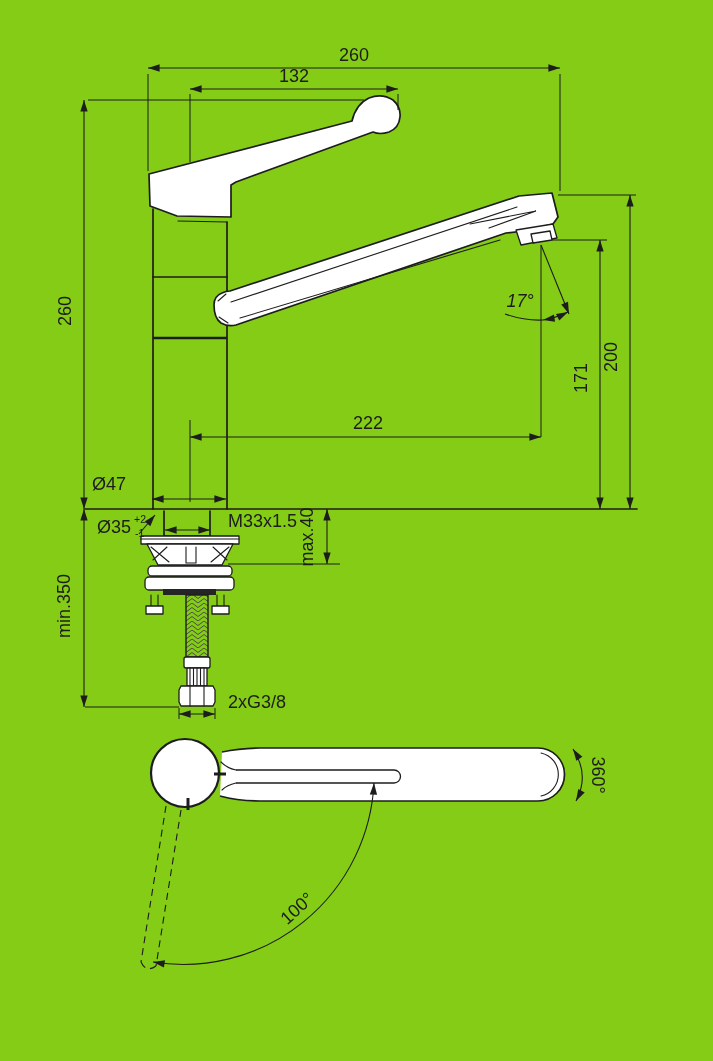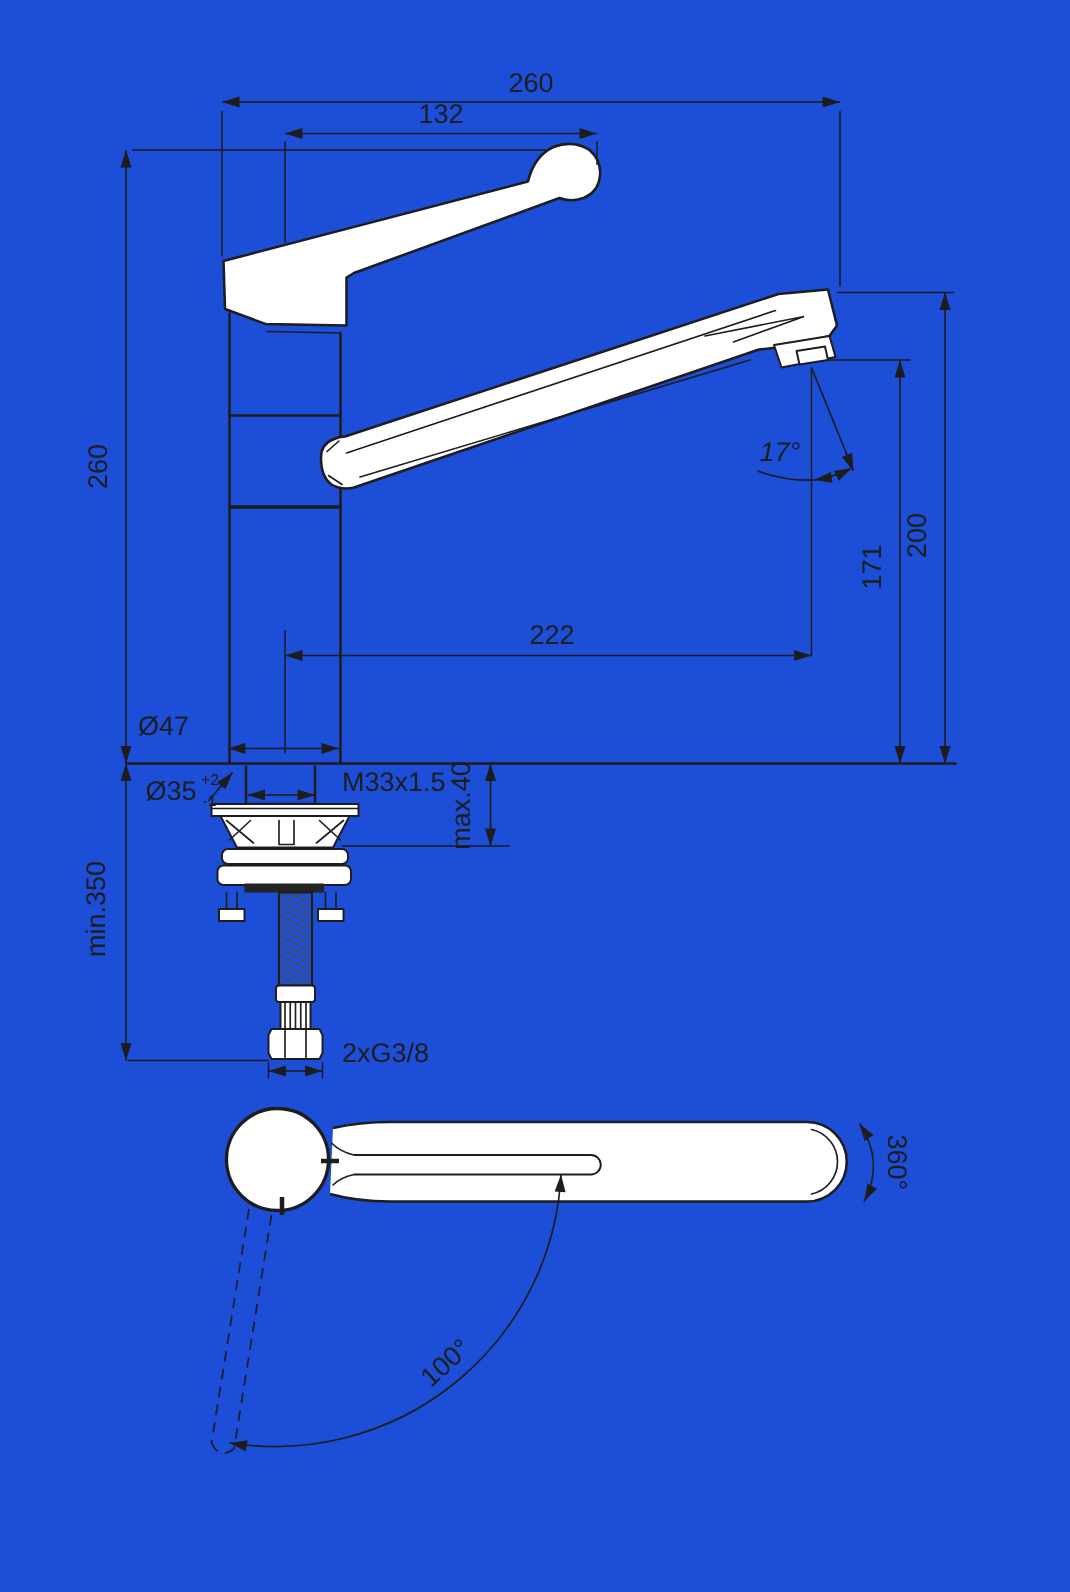--- a/index.html
+++ b/index.html
@@ -1,19 +1,19 @@
 <!DOCTYPE html>
 <html><head>
 <meta charset="utf-8">
 <style>
   html,body{margin:0;padding:0;background:#ffffff;}
   .sheet{
     position:relative;
     width:713px;height:1061px;
-    background:#1d4ed8;
+    background:#84cc16;
     font-family:"Liberation Sans", sans-serif;
     overflow:hidden;
   }
   svg{display:block;}
   svg text{
     fill:#1d1d1d;
     font-family:"Liberation Sans", sans-serif;
     font-size:18px;
   }
   svg text.small{font-size:10.5px;}

